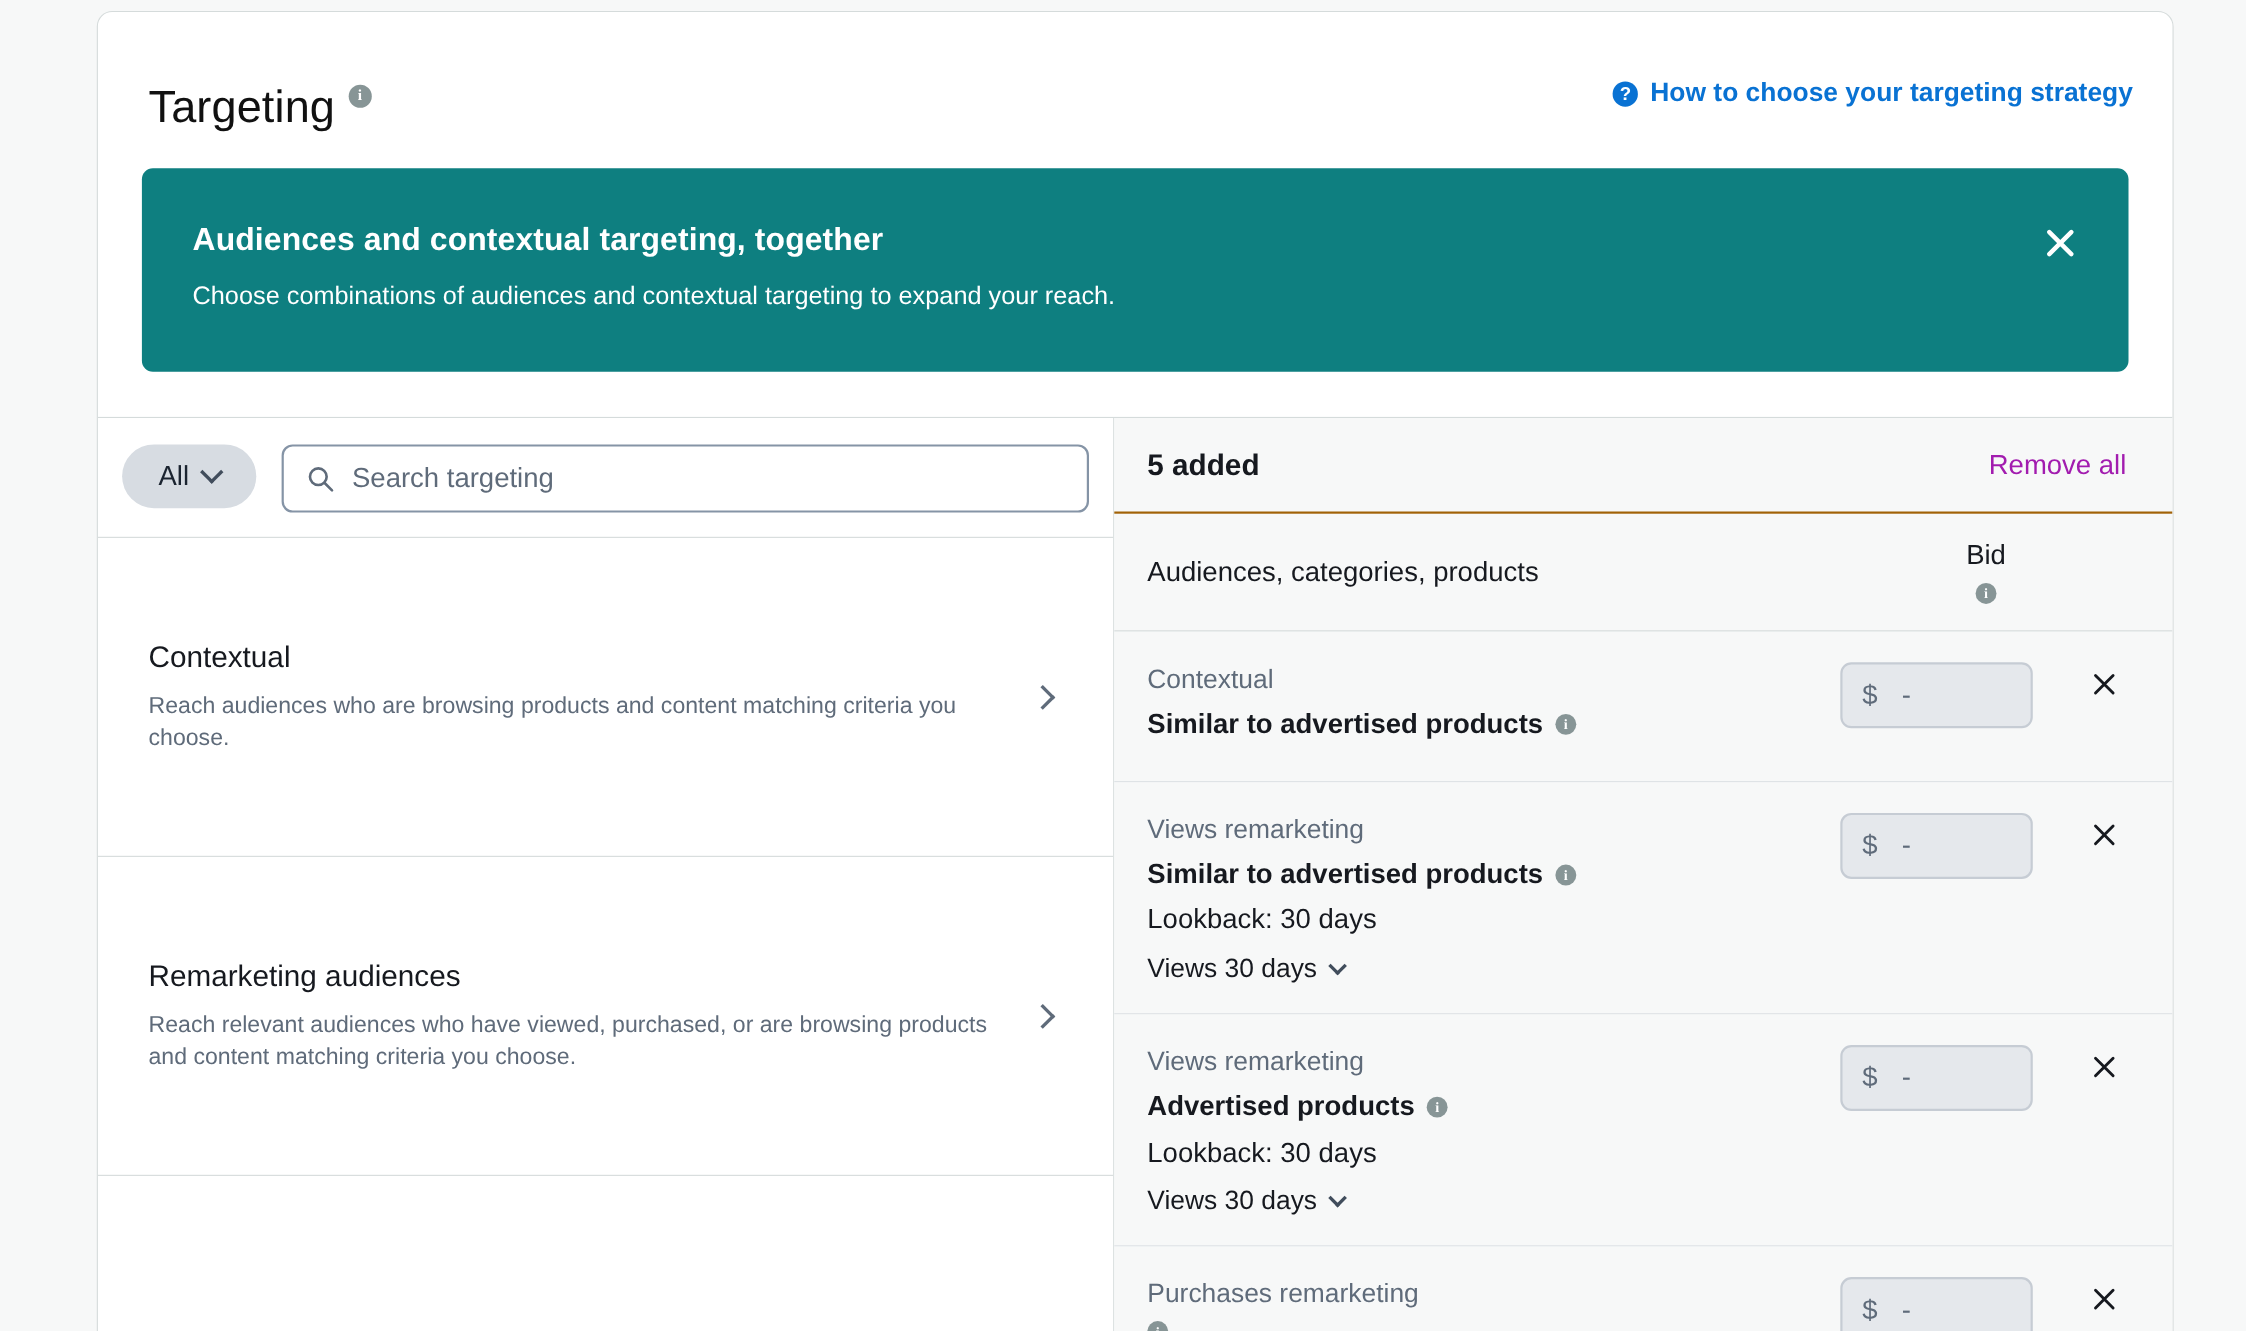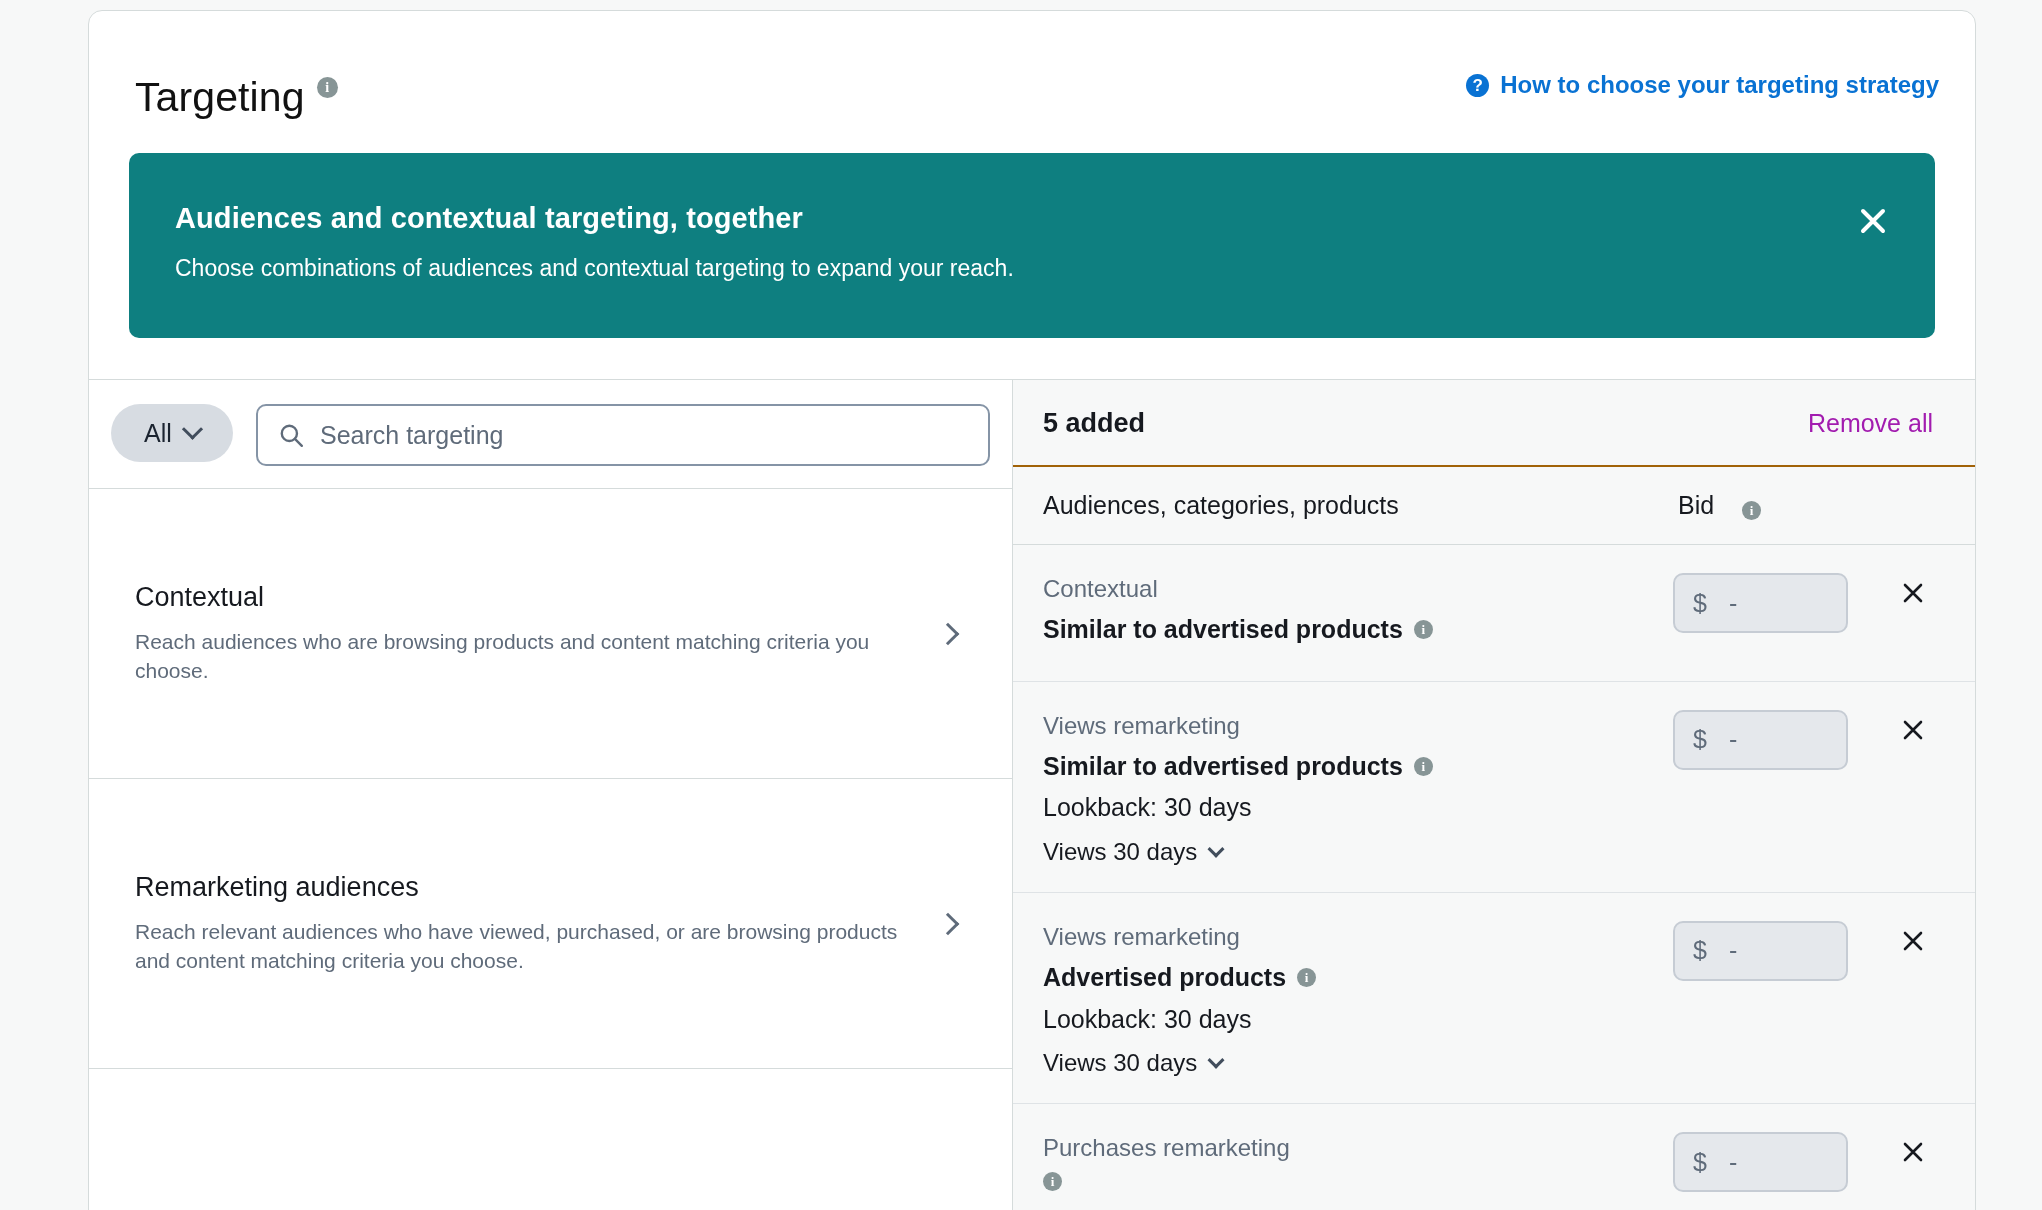--- a/index.html
+++ b/index.html
@@ -305,25 +305,26 @@
   }
 
   .col-header .col-left {
     flex: 1;
     font-size: 25px;
     color: #16191f;
   }
 
   .col-header .col-bid {
     display: flex;
-    align-items: flex-end;
-    gap: 28px;
+    align-items: center;
+    gap: 10px;
     font-size: 25px;
     color: #16191f;
     width: 255px;
+    flex-direction: column;
   }
 
   .added-row {
     display: flex;
     align-items: flex-start;
     padding: 26px 42px 26px 30px;
     border-bottom: 1px solid #dfe3e6;
   }
 
   .row-main { flex: 1; padding-top: 2px; }

